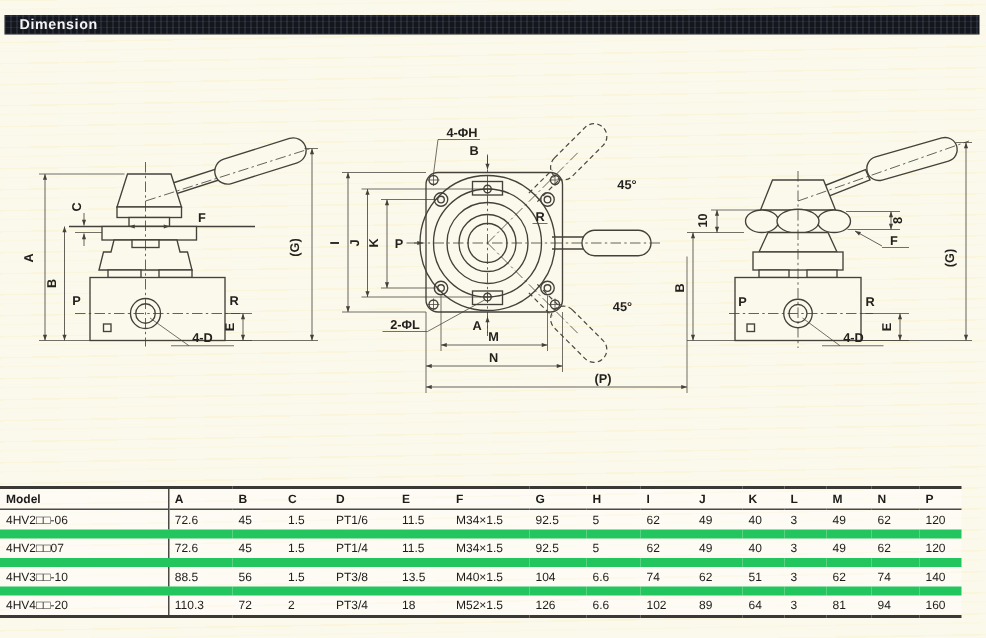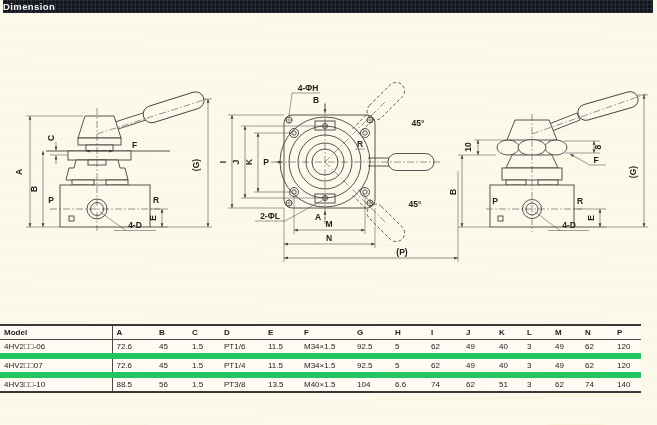--- a/index.html
+++ b/index.html
@@ -1,25 +1,25 @@
 <!DOCTYPE html>
 <html><head>
 <meta charset="utf-8">
 <style>
   html,body{margin:0;padding:0}
   body{position:relative;width:657px;height:425px;overflow:hidden;
        background:#fbf8ec;font-family:"Liberation Sans",sans-serif}
   body::before{content:"";position:absolute;inset:0;pointer-events:none;
        background:repeating-linear-gradient(179deg,rgba(246,235,160,.22) 0 1px,transparent 1px 6px,
                   rgba(250,242,190,.16) 6px 7px,transparent 7px 14px)}
-  .titlebar{position:absolute;left:3px;top:0;width:650px;height:13px;background-color:#14161d;
+  .titlebar{position:absolute;left:3px;top:10px;width:650px;height:13px;background-color:#14161d;
        background-image:repeating-linear-gradient(90deg,rgba(130,140,170,.16) 0 1px,transparent 1px 4px),
                         repeating-linear-gradient(0deg,rgba(130,140,170,.13) 0 1px,transparent 1px 4px);
        color:#f4f4f4;font-weight:bold;font-size:9.5px;line-height:13px;
-       letter-spacing:.4px;box-sizing:border-box}
+       padding-left:10px;letter-spacing:.4px;box-sizing:border-box}
   svg.drw{position:absolute;overflow:visible}
   .ln{fill:none;stroke:#44413a;stroke-width:0.9}
   .fs{fill:#fbf8ec;stroke:#44413a;stroke-width:0.9}
   .thin{fill:none;stroke:#44413a;stroke-width:0.5}
   .dim{fill:none;stroke:#44413a;stroke-width:0.55}
   .cl{fill:none;stroke:#44413a;stroke-width:0.55;stroke-dasharray:7 2.2 1.6 2.2}
   .ph{fill:none;stroke:#4a473f;stroke-width:0.8;stroke-dasharray:3.2 2.2}
   text.lbl{font-family:"Liberation Sans",sans-serif;font-weight:bold;font-size:8.5px;fill:#23211c}
   .table-wrap{position:absolute;left:0;top:324px;width:641px;background:rgba(255,255,255,.45)}
   table{border-collapse:collapse;table-layout:fixed;width:641px;
@@ -337,15 +337,33 @@
           <td>104</td>
           <td>6.6</td>
           <td>74</td>
           <td>62</td>
           <td>51</td>
           <td>3</td>
           <td>62</td>
           <td>74</td>
           <td>140</td>
         </tr>
+        <tr>
+          <td>4HV4□□-20</td>
+          <td>110.3</td>
+          <td>72</td>
+          <td>2</td>
+          <td>PT3/4</td>
+          <td>18</td>
+          <td>M52×1.5</td>
+          <td>126</td>
+          <td>6.6</td>
+          <td>102</td>
+          <td>89</td>
+          <td>64</td>
+          <td>3</td>
+          <td>81</td>
+          <td>94</td>
+          <td>160</td>
+        </tr>
       </tbody>
   </table>
 </div>
 
 </body></html>

